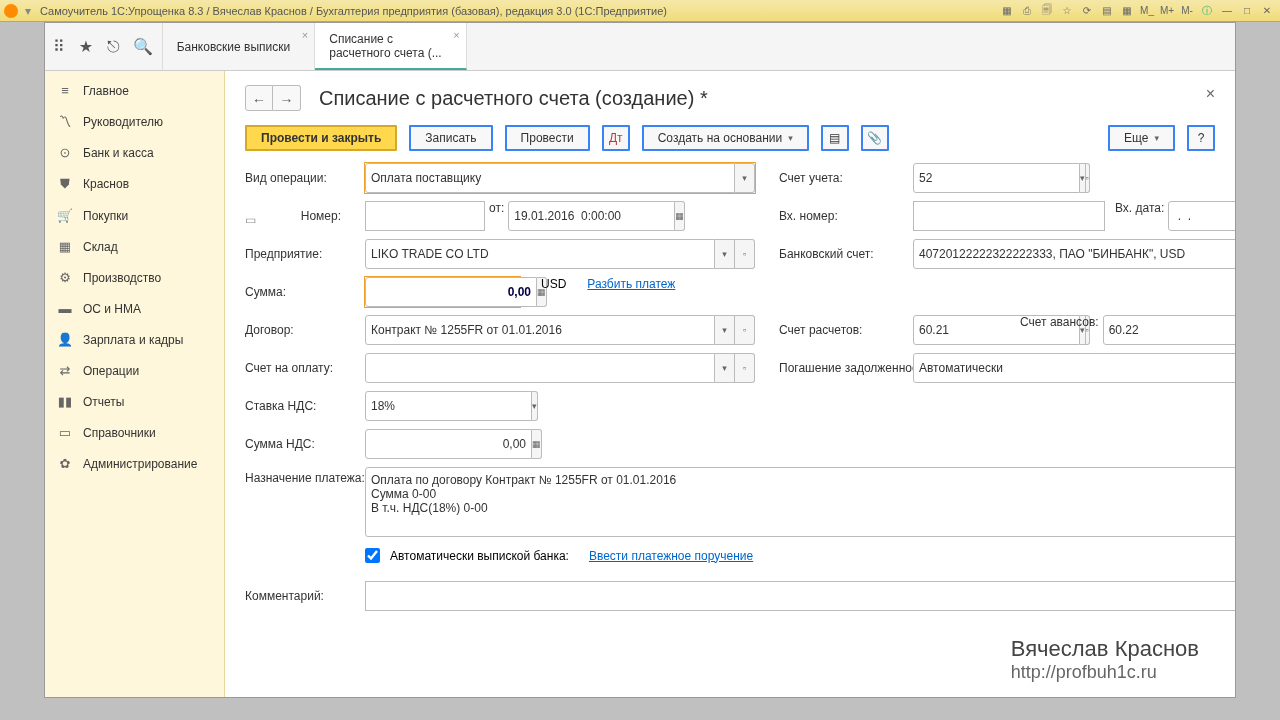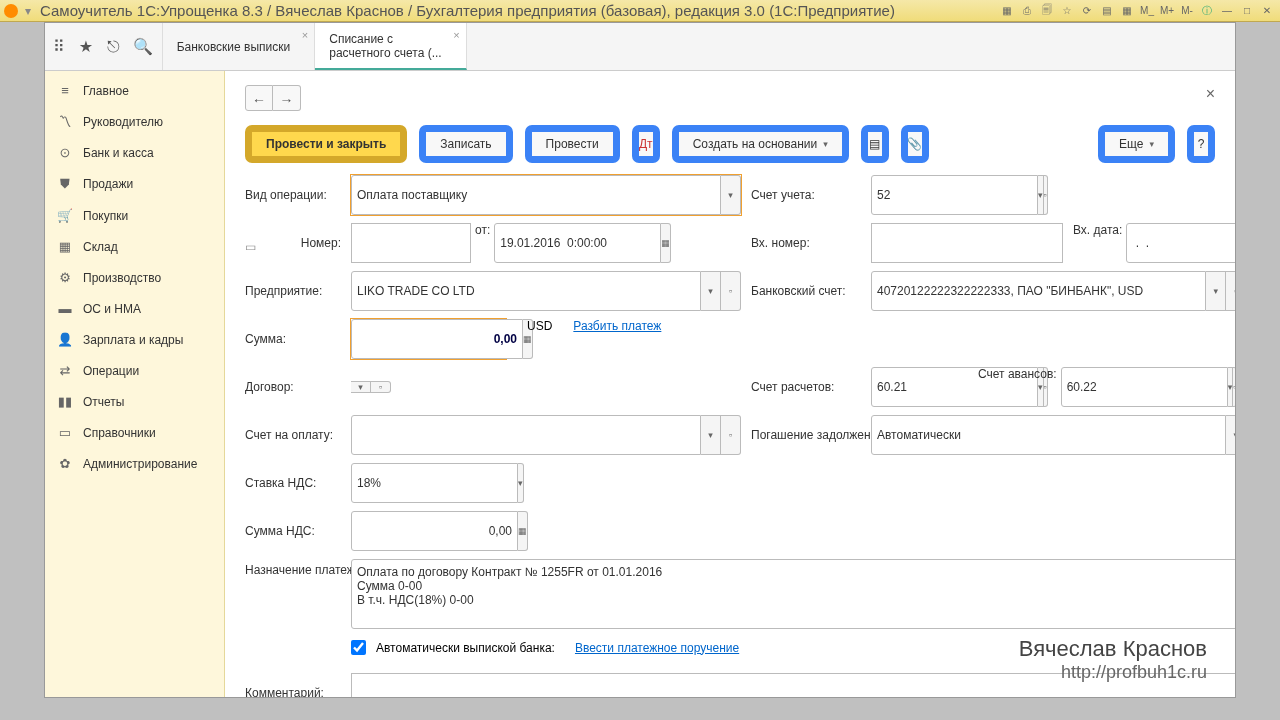--- a/index.html
+++ b/index.html
@@ -1,20 +1,20 @@
 <!DOCTYPE html>
 <html><head>
 <meta charset="utf-8">
 <style>
 *{box-sizing:border-box;margin:0;padding:0;font-family:Arial,sans-serif;font-size:12px}
 body{background:#c0c0c0;width:1280px;height:720px;overflow:hidden;position:relative}
 .titlebar{height:22px;background:linear-gradient(#f5e8a8,#f0dc7a);display:flex;align-items:center;padding:0 4px;border-bottom:1px solid #c0a850}
 .titlebar .logo{width:14px;height:14px;background:#ff8c00;border-radius:50%;margin-right:4px}
 .titlebar .dd{width:12px;height:12px;margin-right:6px;display:flex;align-items:center;justify-content:center;color:#888}
-.titlebar .title{flex:1;color:#555;font-size:15px;white-space:nowrap;overflow:hidden}
+.titlebar .title{flex:1;color:#555;font-size:11px;white-space:nowrap;overflow:hidden}
 .titlebar .tbicons{display:flex;gap:2px}
 .titlebar .tbicon{width:18px;height:16px;display:flex;align-items:center;justify-content:center;color:#666;font-size:10px}
 .app{position:absolute;top:22px;left:44px;right:44px;bottom:22px;background:#fff;display:flex;flex-direction:column;border:1px solid #999}
 .tabbar{height:48px;background:#f5f5f5;border-bottom:1px solid #ccc;display:flex;align-items:stretch}
 .tabbar .quick{display:flex;align-items:center;padding:0 8px;gap:14px;border-right:1px solid #ddd}
 .tabbar .quick span{font-size:16px;color:#555}
 .tab{padding:8px 24px 8px 14px;border-right:1px solid #ddd;position:relative;font-size:12px;color:#333;min-width:150px;display:flex;flex-direction:column;justify-content:center}
 .tab.active{background:#fff;border-bottom:2px solid #4a9}
 .tab .x{position:absolute;right:6px;top:6px;color:#999;font-size:11px}
 .main{flex:1;display:flex;overflow:hidden}
@@ -23,41 +23,41 @@
 .sidebar .ic{width:16px;text-align:center;color:#666;font-size:13px}
 .content{flex:1;padding:14px 20px;overflow:auto;position:relative}
 .navhdr{display:flex;align-items:center;gap:18px;margin-bottom:14px}
 .navbtns{display:flex}
 .navbtn{width:28px;height:26px;border:1px solid #bbb;background:#f8f8f8;display:flex;align-items:center;justify-content:center;font-size:14px;color:#555}
 .navbtn:first-child{border-radius:3px 0 0 3px}
 .navbtn:last-child{border-radius:0 3px 3px 0;border-left:none}
 h1{font-size:20px;font-weight:normal;color:#333}
 .close-x{position:absolute;right:20px;top:14px;font-size:16px;color:#666;cursor:pointer}
 .toolbar{display:flex;gap:12px;margin-bottom:12px;align-items:center}
-.btn{height:38px;padding:0 14px;border:7px solid #3b82f6;border-radius:7px;background:#f8f8f8;display:flex;align-items:center;cursor:pointer;color:#333}
+.btn{height:26px;padding:0 14px;border:2px solid #3b82f6;border-radius:1px;background:#f8f8f8;display:flex;align-items:center;cursor:pointer;color:#333}
 .btn.primary{background:#ffd84d;border-color:#d4a82a;font-weight:bold}
 .btn.icon{padding:0;width:28px;justify-content:center}
 .btn.dd::after{content:"▾";margin-left:6px;color:#666;font-size:9px}
 .toolbar .spacer{flex:1}
-.form{display:grid;grid-template-columns:96px 390px 110px auto;gap:8px 10px;align-items:center}
+.form{display:grid;grid-template-columns:96px 390px 110px auto;gap:8px 24px;align-items:center}
 .lbl{color:#333;text-align:left;white-space:nowrap}
 .lbl.r{text-align:right}
 .fld{display:flex;gap:4px}
-input,select,textarea{border:1px solid #bbb;height:40px;padding:0 5px;font-size:12px;color:#333;background:#fff}
+input,select,textarea{border:1px solid #bbb;height:30px;padding:0 5px;font-size:12px;color:#333;background:#fff}
 input.num{text-align:right}
 .inpgrp{display:flex;align-items:stretch}
 .inpgrp input{border-radius:3px 0 0 3px;flex:1}
 .inpgrp .gb{width:20px;border:1px solid #bbb;border-left:none;background:#f5f5f5;display:flex;align-items:center;justify-content:center;font-size:9px;color:#666;cursor:pointer}
 .inpgrp .gb:last-child{border-radius:0 3px 3px 0}
 .hl{border-color:#f0a030!important;box-shadow:0 0 0 1px #f0a030}
 textarea{height:70px;width:100%;padding:5px;resize:none;border-radius:3px}
 .link{color:#0066cc;text-decoration:underline;cursor:pointer}
 .chk{display:flex;align-items:center;gap:10px}
 .chk input{width:15px;height:15px}
-.watermark{position:absolute;right:28px;bottom:14px;text-align:right;color:#444}
+.watermark{position:absolute;right:36px;bottom:14px;text-align:left;color:#444}
 .watermark .n{font-size:22px}
 .watermark .u{font-size:18px;color:#666}
 .footer-sep{margin-top:10px}
 </style>
 </head>
 <body>
 
 <div class="titlebar">
   <div class="logo"></div>
   <div class="dd">▾</div>
@@ -108,21 +108,21 @@
       <div class="item">
           <span class="ic">〽</span>
           <span>Руководителю</span>
         </div>
       <div class="item">
           <span class="ic">⊙</span>
           <span>Банк и касса</span>
         </div>
       <div class="item">
           <span class="ic">⛊</span>
-          <span>Продажи</span>
+          <span>Краснов</span>
         </div>
       <div class="item">
           <span class="ic">🛒</span>
           <span>Покупки</span>
         </div>
       <div class="item">
           <span class="ic">▦</span>
           <span>Склад</span>
         </div>
       <div class="item">
@@ -155,20 +155,21 @@
         </div>
     </div>
 
     <div class="content">
       <div class="close-x">×</div>
       <div class="navhdr">
         <div class="navbtns">
           <div class="navbtn">←</div>
           <div class="navbtn">→</div>
         </div>
+        <h1>Списание с расчетного счета (создание) *</h1>
       </div>
 
       <div class="toolbar">
         <div class="btn primary">Провести и закрыть</div>
         <div class="btn">Записать</div>
         <div class="btn">Провести</div>
         <div class="btn icon" style="color:#c33">Дт</div>
         <div class="btn dd">Создать на основании</div>
         <div class="btn icon">▤</div>
         <div class="btn icon">📎</div>
@@ -230,20 +231,21 @@
               <div class="gb">▦</div>
             </div>
           <span style="margin:0 17px">USD</span>
           <span class="link">Разбить платеж</span>
         </div>
         <div></div>
           <div></div>
 
         <div class="lbl">Договор:</div>
         <div class="inpgrp">
+            <input value="Контракт № 1255FR от 01.01.2016" style="">
             <div class="gb">▾</div>
             <div class="gb">▫</div>
           </div>
         <div class="lbl">Счет расчетов:</div>
         <div class="fld">
           <div class="inpgrp" style="width:95px">
               <input value="60.21" style="">
               <div class="gb">▾</div>
               <div class="gb">▫</div>
             </div>

